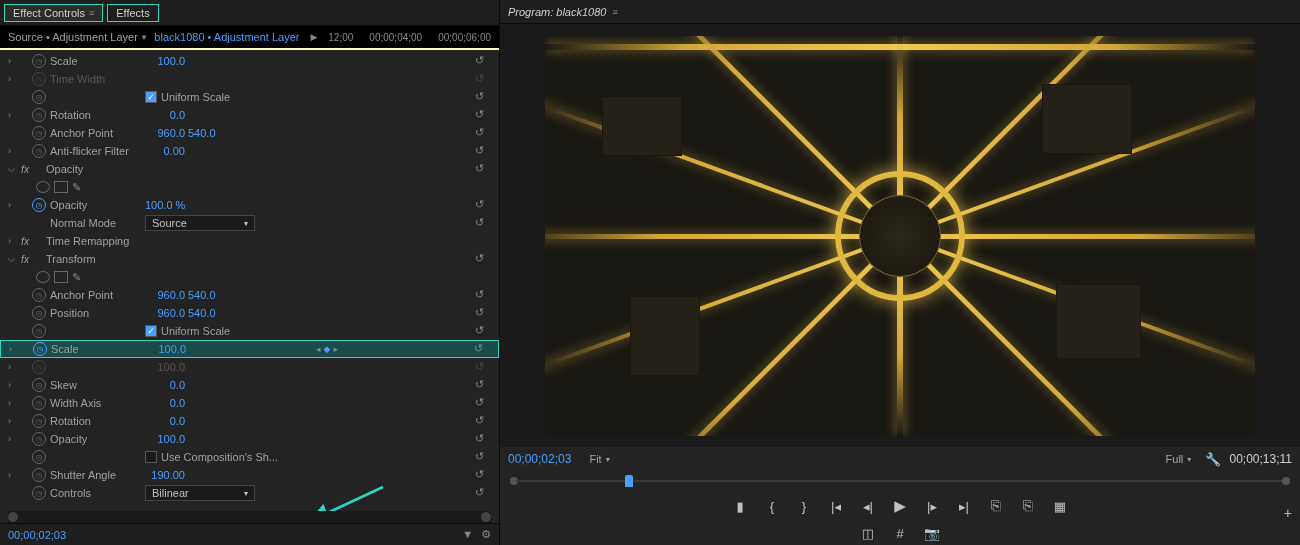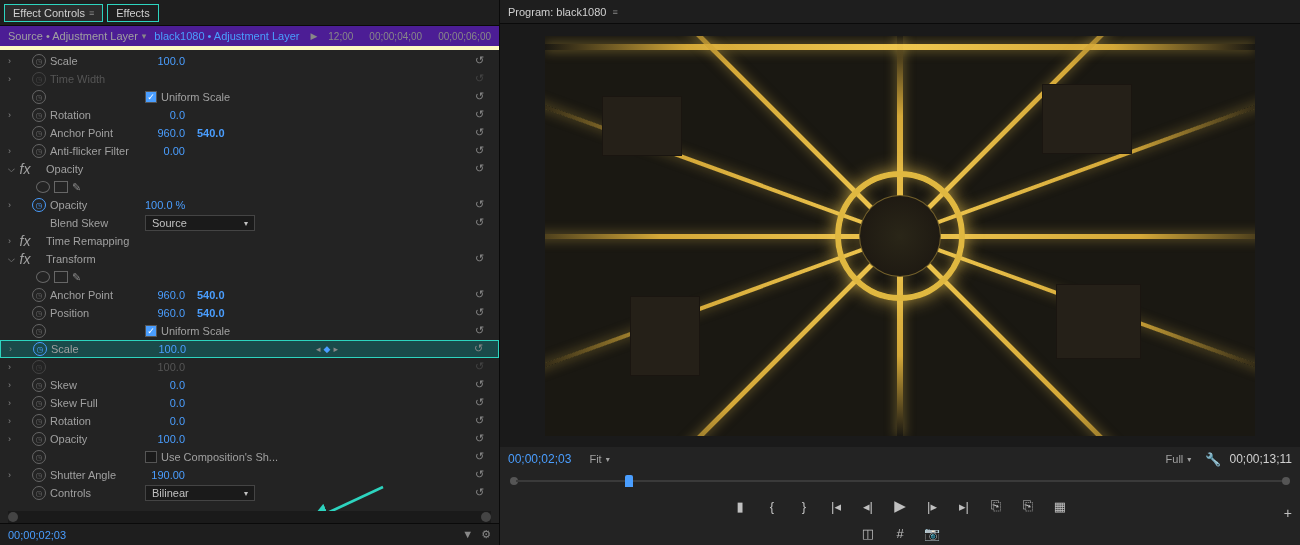--- a/index.html
+++ b/index.html
@@ -3,57 +3,57 @@
 <meta charset="utf-8">
 <style>
 * { margin: 0; padding: 0; box-sizing: border-box; font-family: 'Segoe UI', Arial, sans-serif; }
 body { background: #1a1a1a; color: #a0a0a0; font-size: 11px; width: 1300px; height: 545px; overflow: hidden; display: flex; }
 .left-panel { width: 500px; height: 100%; background: #232323; display: flex; flex-direction: column; border-right: 1px solid #0a0a0a; }
 .right-panel { width: 800px; height: 100%; background: #232323; display: flex; flex-direction: column; }
 .tab-bar { height: 26px; display: flex; align-items: center; padding: 2px 4px; gap: 4px; background: #1e1e1e; border-bottom: 1px solid #0a0a0a; }
 .tab { padding: 2px 8px; border: 1px solid #2dd4bf; color: #d0d0d0; font-size: 11px; cursor: pointer; display: flex; align-items: center; gap: 4px; }
 .tab-active { background: #2c2c2c; }
 .tab-menu { color: #888; font-size: 9px; }
-.source-bar { height: 24px; display: flex; align-items: center; padding: 0 8px; background: #4c1d95; border-bottom: 4px solid #fef9c3; font-size: 11px; }
+.source-bar { height: 24px; display: flex; align-items: center; padding: 0 8px; background: #000000; border-bottom: 2px solid #fef9c3; font-size: 11px; }
 .source-label { color: #a0a0a0; }
 .dropdown-chevron { margin: 0 4px; color: #888; font-size: 9px; }
 .source-link { color: #4a9eff; margin-left: 4px; }
 .timeline-header { margin-left: auto; display: flex; gap: 16px; color: #888; font-size: 10px; text-align: center; }
 .property-list { flex: 1; overflow-y: auto; background: #232323; padding: 2px 0; position: relative; }
 .property-row { height: 18px; display: flex; align-items: center; padding: 0 8px; font-size: 11px; position: relative; }
 .property-row.selected { background: #1a4a4a; border: 1px solid #2dd4bf; }
 .twirl { width: 10px; color: #888; font-size: 9px; cursor: pointer; }
-.fx-badge { width: 14px; height: 12px; font-size: 14px; font-style: italic; color: #a0a0a0; display: flex; align-items: center; justify-content: center; }
+.fx-badge { width: 14px; height: 12px; font-size: 10px; font-style: italic; color: #a0a0a0; display: flex; align-items: center; justify-content: center; }
 .stopwatch { width: 14px; height: 14px; border-radius: 50%; border: 1px solid #666; margin-right: 4px; cursor: pointer; display: flex; align-items: center; justify-content: center; font-size: 8px; color: #666; }
 .stopwatch.active { color: #4a9eff; border-color: #4a9eff; }
 .prop-name { flex: 0 0 95px; color: #a0a0a0; white-space: nowrap; overflow: hidden; }
 .prop-name.dim { color: #555; }
 .prop-value { color: #4a9eff; min-width: 40px; cursor: ew-resize; text-align: right; }
 .prop-value.dim { color: #555; }
-.prop-value2 { color: #4a9eff; margin-left: 12px; cursor: ew-resize; font-weight: bold; }
+.prop-value2 { color: #4a9eff; margin-left: 3px; cursor: ew-resize; }
 .checkbox { width: 12px; height: 12px; border: 1px solid #555; margin-right: 4px; background: #1a1a1a; cursor: pointer; display: flex; align-items: center; justify-content: center; }
 .checkbox.checked { background: #4a9eff; }
 .checkbox.checked::after { content: "✓"; color: #fff; font-size: 9px; }
 .reset-btn { margin-left: auto; width: 16px; height: 14px; cursor: pointer; color: #888; font-size: 11px; }
 .keyframe-nav { display: flex; align-items: center; gap: 3px; margin-left: auto; margin-right: 6px; color: #888; font-size: 9px; }
 .mask-icons { display: flex; gap: 4px; margin-left: 28px; }
 .mask-shape { width: 14px; height: 12px; border: 1px solid #666; cursor: pointer; }
 .mask-ellipse { border-radius: 50%; }
 .pen-icon { color: #888; cursor: pointer; font-size: 11px; }
 .dropdown-select { background: #1a1a1a; border: 1px solid #444; color: #c0c0c0; font-size: 11px; padding: 1px 6px; width: 110px; cursor: pointer; display: flex; justify-content: space-between; align-items: center; }
 .bottom-bar { height: 22px; background: #1e1e1e; border-top: 1px solid #0a0a0a; display: flex; align-items: center; padding: 0 8px; }
 .timecode { color: #4a9eff; font-size: 11px; }
 .bottom-icons { margin-left: auto; display: flex; gap: 8px; color: #888; }
 .arrow-annotation { position: absolute; left: 315px; top: 435px; width: 70px; height: 35px; pointer-events: none; }
 .scrollbar-h { height: 12px; background: #1a1a1a; margin: 0 8px; position: relative; display: flex; align-items: center; }
 .scrollbar-handle { width: 10px; height: 10px; border-radius: 50%; background: #444; }
 
 
 .program-tab-bar { height: 24px; display: flex; align-items: center; padding: 4px 8px; background: #1e1e1e; border-bottom: 1px solid #0a0a0a; }
-.program-tab { color: #d0d0d0; font-size: 11px; display: flex; align-items: center; gap: 6px; }
+.program-tab { color: #d0d0d0; font-size: 11px; display: flex; align-items: center; gap: 6px; font-style: italic; }
 .preview-area { flex: 1; display: flex; align-items: center; justify-content: center; background: #1a1a1a; padding: 8px; }
 .preview-image { width: 710px; height: 400px; background: #0a0a0a; position: relative; overflow: hidden; }
 .timecode-bar { height: 24px; display: flex; align-items: center; padding: 0 8px; gap: 12px; }
 .tc-left { color: #4a9eff; font-size: 12px; font-weight: 500; }
 .fit-dropdown { background: transparent; color: #a0a0a0; font-size: 11px; padding: 1px 6px; cursor: pointer; display: flex; align-items: center; gap: 4px; }
 .tc-right { margin-left: auto; color: #d0d0d0; font-size: 12px; display: flex; align-items: center; gap: 8px; }
 .wrench-icon { color: #888; font-size: 13px; }
 .timeline-scrubber { height: 16px; position: relative; margin: 2px 10px; }
 .scrub-track { position: absolute; top: 7px; left: 6px; right: 6px; height: 2px; background: #3a3a3a; }
 .scrub-playhead { position: absolute; top: 2px; left: 115px; width: 8px; height: 12px; background: #4a9eff; border-radius: 2px 2px 0 0; }
@@ -174,21 +174,21 @@
       <span class="twirl">›</span>
         <span style="width:14px"></span>
       <span class="stopwatch active">◷</span>
       <span class="prop-name">Opacity</span>
       <span class="prop-value">100.0 %</span>
       <span class="reset-btn">↺</span>
     </div>
 
     <div class="property-row">
       <span style="width:42px"></span>
-      <span class="prop-name">Blend Skew</span>
+      <span class="prop-name">Normal Mode</span>
       <div class="dropdown-select">
         <span>Source</span>
           <span style="font-size:8px">▾</span>
       </div>
       <span class="reset-btn">↺</span>
     </div>
 
     <div class="property-row">
       <span class="twirl">›</span>
       <span class="fx-badge">fx</span>
@@ -267,21 +267,21 @@
       <span class="stopwatch">◷</span>
       <span class="prop-name">Skew</span>
       <span class="prop-value">0.0</span>
       <span class="reset-btn">↺</span>
     </div>
 
     <div class="property-row">
       <span class="twirl">›</span>
         <span style="width:14px"></span>
       <span class="stopwatch">◷</span>
-      <span class="prop-name">Skew Full</span>
+      <span class="prop-name">Width Axis</span>
       <span class="prop-value">0.0</span>
       <span class="reset-btn">↺</span>
     </div>
 
     <div class="property-row">
       <span class="twirl">›</span>
         <span style="width:14px"></span>
       <span class="stopwatch">◷</span>
       <span class="prop-name">Rotation</span>
       <span class="prop-value">0.0</span>

